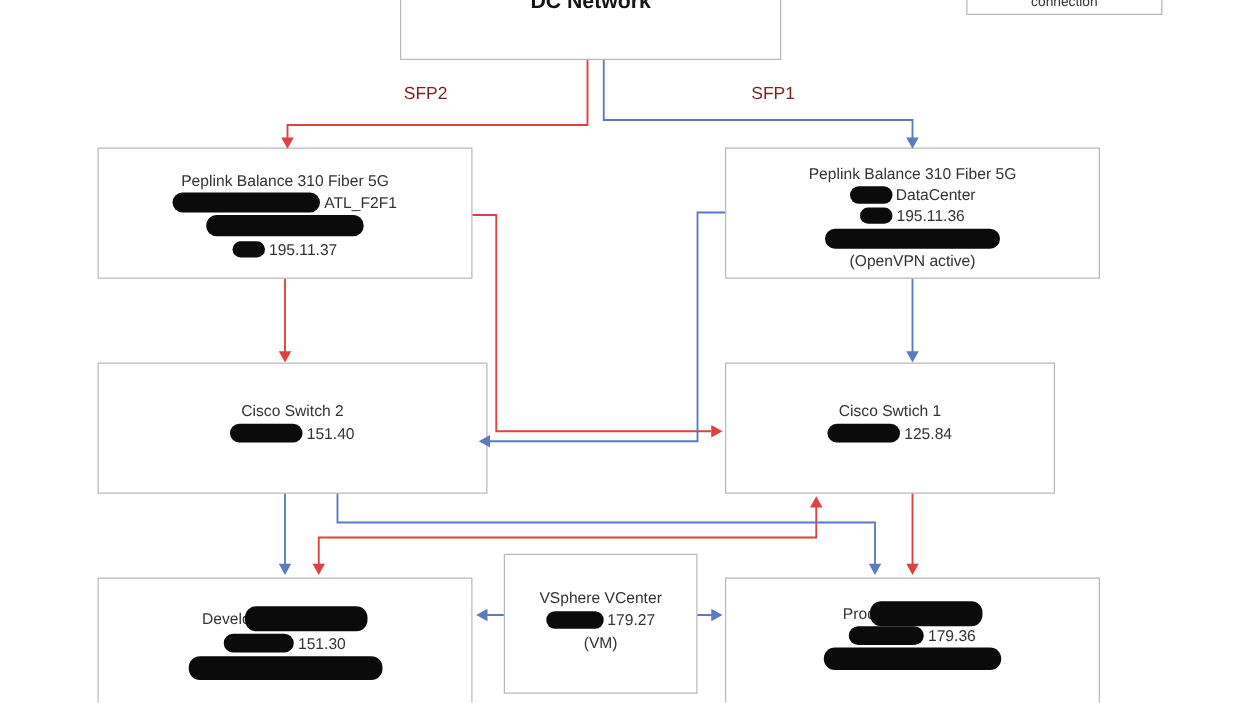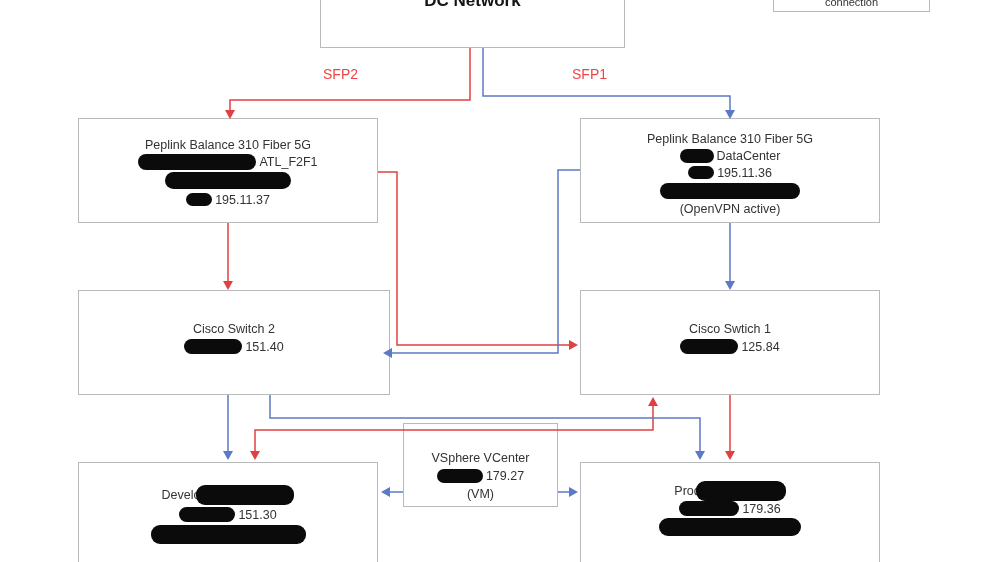--- a/index.html
+++ b/index.html
@@ -29,30 +29,30 @@
   }
   .blob{background:#0b0b0b;border-radius:9px;display:inline-block;flex:none;}
 
   #dc-network{left:320px;top:-50px;width:305px;height:98px;}
   .dc-title{position:absolute;top:40px;left:0;right:0;text-align:center;
     font-size:17px;font-weight:bold;color:#141414;}
 
   #connection-box{left:773px;top:-30px;width:157px;height:42px;}
   .conn-label{position:absolute;top:25px;left:0;right:0;text-align:center;font-size:11px;}
 
-  .edge-label{position:absolute;z-index:4;font-size:14px;color:#ef4444;text-align:center;}
+  .edge-label{position:absolute;z-index:4;font-size:14px;color:#7f1d1d;text-align:center;}
   #sfp2-label{left:323px;top:66px;}
-  #sfp1-label{left:572px;top:66px;}
+  #sfp1-label{left:601px;top:66px;}
 
   #peplink-atl{left:78px;top:118px;width:300px;height:105px;}
   #peplink-dc{left:580px;top:118px;width:300px;height:105px;}
   #cisco-switch-2{left:78px;top:290px;width:312px;height:105px;}
-  #cisco-switch-1{left:580px;top:290px;width:300px;height:105px;}
+  #cisco-switch-1{left:580px;top:290px;width:264px;height:105px;}
   #development{left:78px;top:462px;width:300px;height:108px;}
-  #vsphere{left:403px;top:423px;width:155px;height:84px;text-align:right;}
+  #vsphere{left:403px;top:443px;width:155px;height:112px;text-align:right;}
   #production{left:580px;top:462px;width:300px;height:108px;}
 </style>
 </head>
 <body>
 
 <div class="canvas">
 
   <svg class="edges" width="997" height="562" viewBox="0 0 997 562">
     <g class="stroke-red">
       <polyline points="470,48 470,100 230,100 230,111"></polyline>

